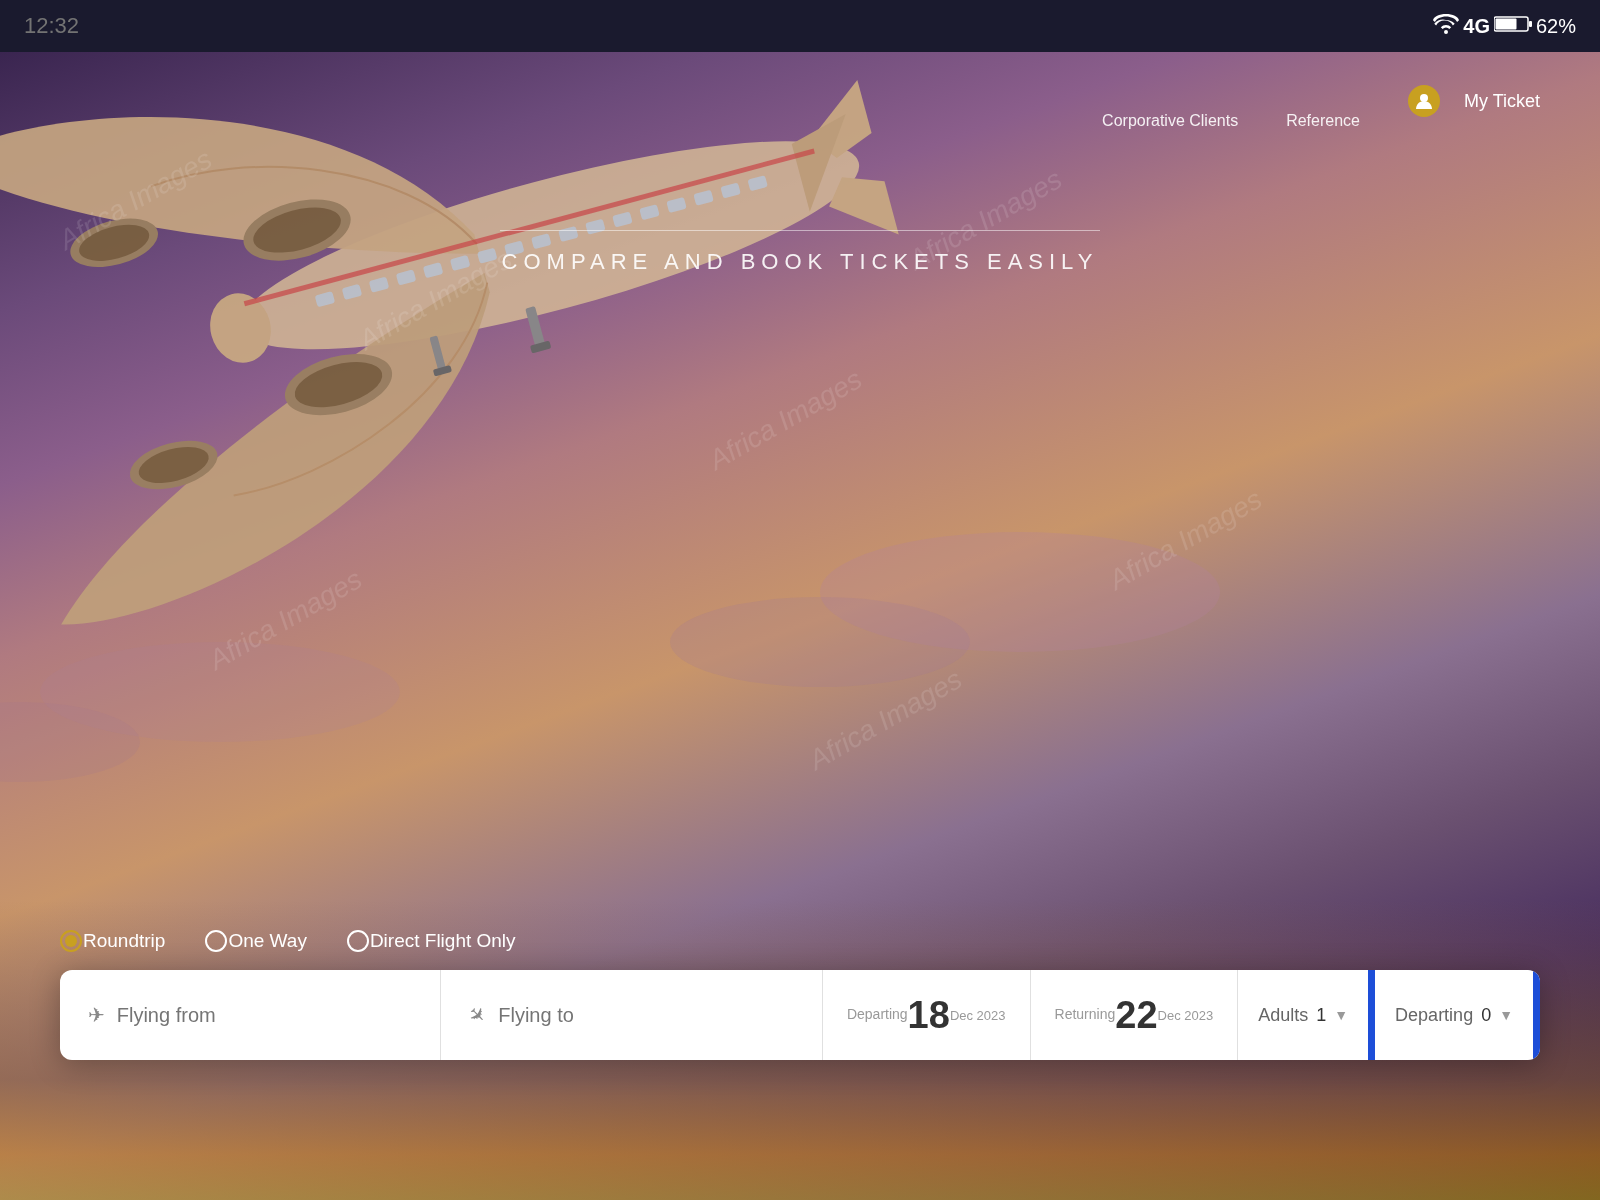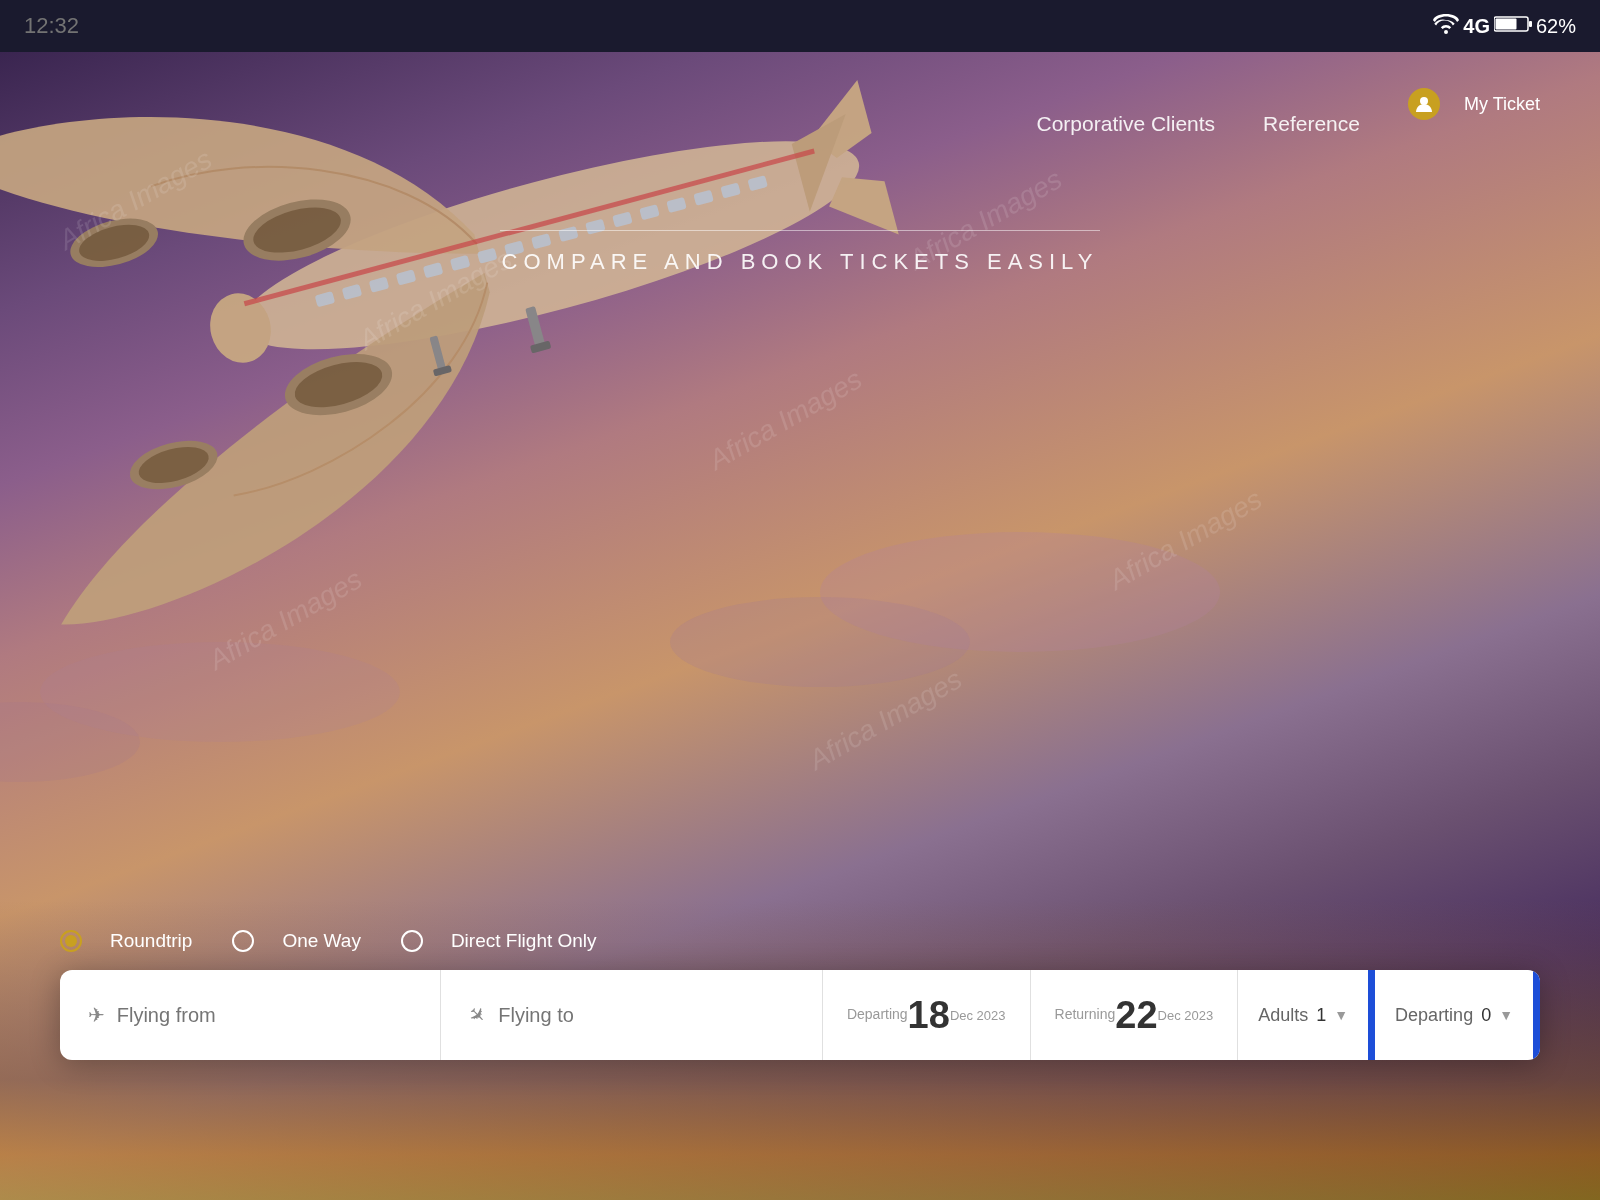--- a/index.html
+++ b/index.html
@@ -83,21 +83,21 @@
       position: absolute;
       top: 20px;
       right: 60px;
       display: flex;
       align-items: center;
       gap: 48px;
       z-index: 50;
     }
     .nav-link {
       color: white;
-      font-size: 21px;
+      font-size: 16px;
       text-decoration: none;
       opacity: 0.9;
       cursor: pointer;
       margin-top: 40px;
     }
     .nav-my-ticket {
       display: flex;
       align-items: center;
       gap: 24px;
       color: white;
@@ -155,21 +155,21 @@
     
     .trip-type-row {
       display: flex;
       gap: 40px;
       margin-bottom: 18px;
       align-items: center;
     }
     .radio-option {
       display: flex;
       align-items: flex-start;
-      gap: 28px;
+      gap: 1px;
       cursor: pointer;
     }
     .radio-circle {
       width: 22px;
       height: 22px;
       border-radius: 50%;
       border: 2px solid white;
       display: flex;
       align-items: center;
       justify-content: center;

